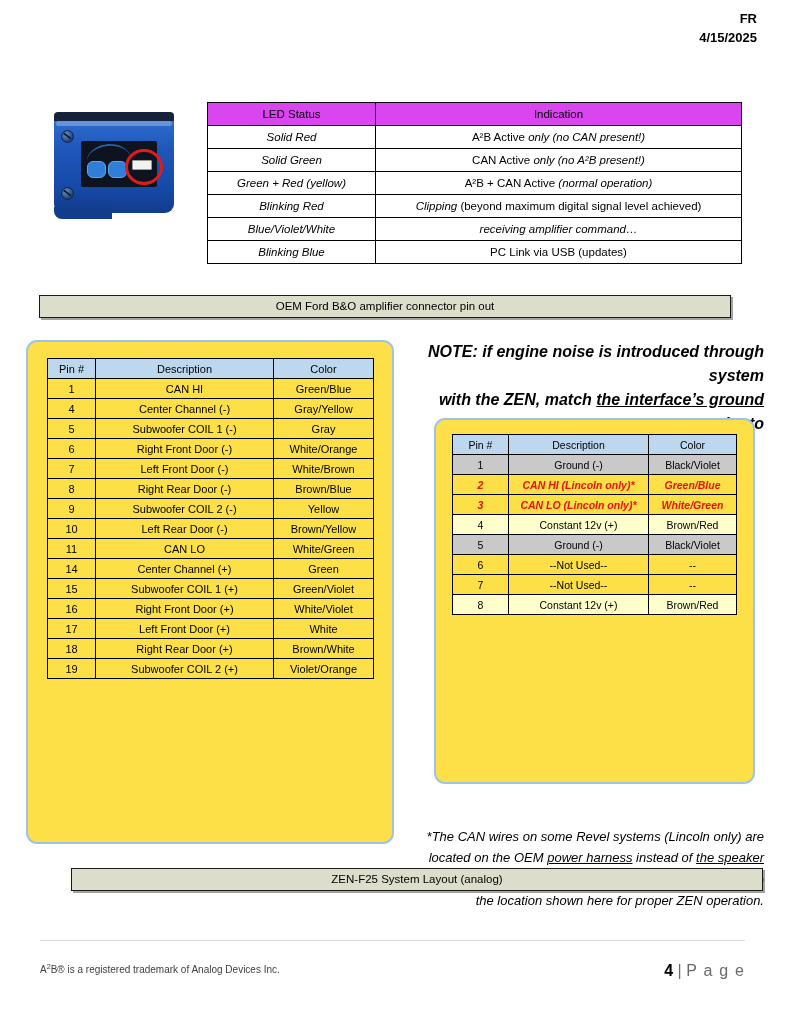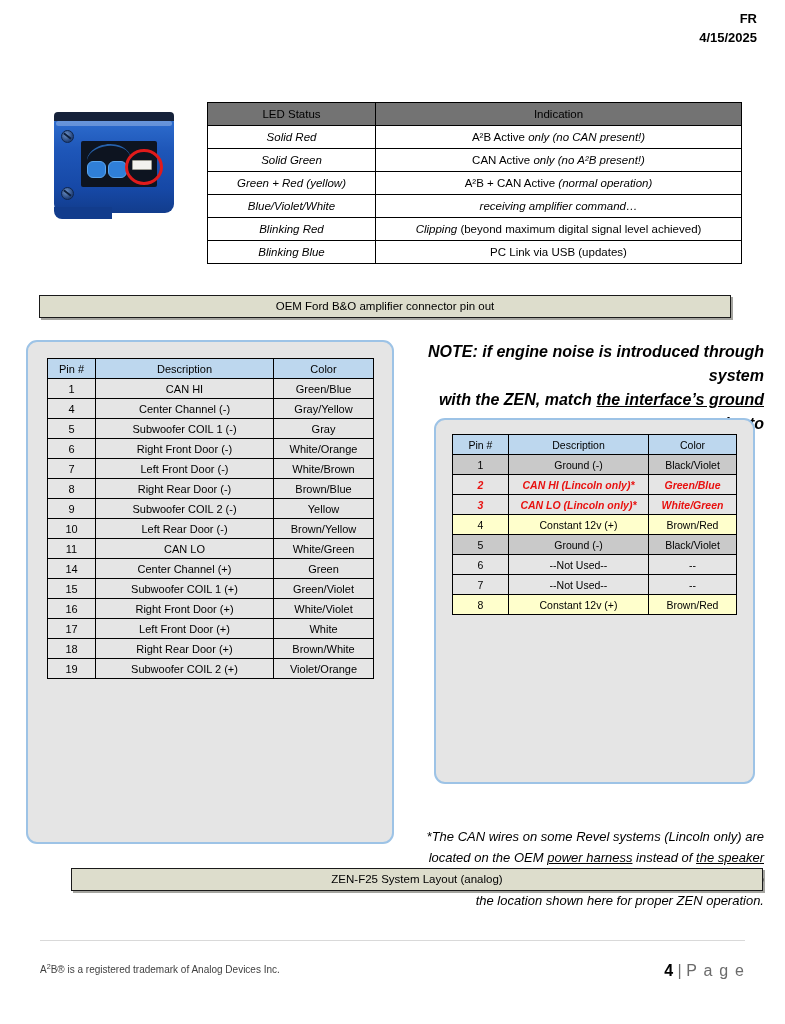--- a/index.html
+++ b/index.html
@@ -136,21 +136,21 @@
 
   
   .led-table {
     position: absolute;
     left: 207px;
     top: 102px;
     width: 534px;
     font-size: 11.5px;
   }
   .led-table th {
-    background: #737373;
+    background: #d946ef;
     font-weight: normal;
     height: 20px;
   }
   .led-table td {
     height: 20px;
     font-style: italic;
   }
   .led-table td.ind { font-style: normal; }
   .led-table td.ind i { font-style: italic; }
 
@@ -166,21 +166,21 @@
     height: 21px;
   }
   .section-bar.oem { left: 39px; top: 295px; width: 690px; }
   .section-bar.zen { left: 55px; top: 868px; width: 690px; margin-left: 16px; }
 
   
   .panel {
     position: absolute;
     border: 2px solid #9dc3e6;
     border-radius: 11px;
-    background: #e5e5e5;
+    background: #fde047;
   }
   .panel.left { left: 26px; top: 340px; width: 364px; height: 500px; }
   .panel.right { left: 434px; top: 418px; width: 317px; height: 362px; }
 
   
   .pin-table {
     position: absolute;
     left: 19px;
     top: 16px;
     width: 326px;
@@ -314,26 +314,26 @@
       </tr>
       <tr>
         <td>Solid Green</td>
         <td class="ind">CAN Active <i>only (no A²B present!)</i></td>
       </tr>
       <tr>
         <td>Green + Red (yellow)</td>
         <td class="ind">A²B + CAN Active <i>(normal operation)</i></td>
       </tr>
       <tr>
+        <td>Blinking Red</td>
+        <td class="ind"><i>Clipping</i> (beyond maximum digital signal level achieved)</td>
+      </tr>
+      <tr>
         <td>Blue/Violet/White</td>
         <td class="ind"><i>receiving amplifier command…</i></td>
-      </tr>
-      <tr>
-        <td>Blinking Red</td>
-        <td class="ind"><i>Clipping</i> (beyond maximum digital signal level achieved)</td>
       </tr>
       <tr>
         <td>Blinking Blue</td>
         <td class="ind">PC Link via USB (updates)</td>
       </tr>
     </tbody>
 </table>
 
 <div class="section-bar oem">OEM Ford B&amp;O amplifier connector pin out</div>
 

